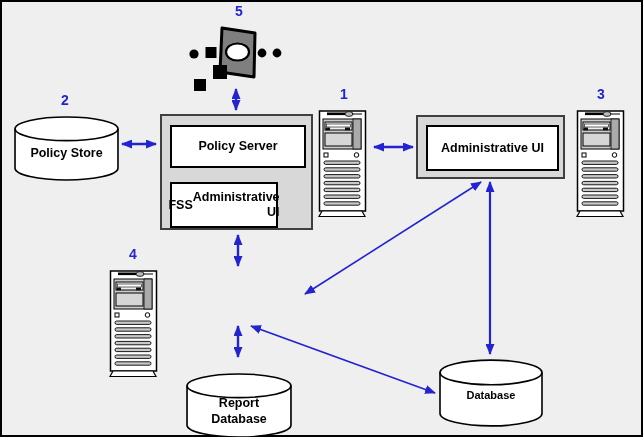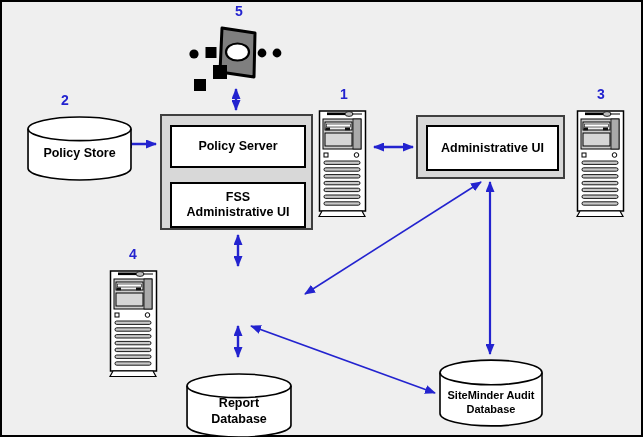--- a/index.html
+++ b/index.html
@@ -88,31 +88,31 @@
     <circle cx="9" cy="36" r="4.6" fill="#000"></circle>
     <rect x="20.5" y="29" width="11" height="11" fill="#000"></rect>
     <polygon points="37,10 70,15 69,59 35,54" fill="#7f7f7f" stroke="#000" stroke-width="3" stroke-linejoin="round"></polygon>
     <ellipse cx="52.5" cy="34" rx="11.5" ry="8.5" fill="#fff" stroke="#000" stroke-width="2.2"></ellipse>
     <circle cx="77" cy="35" r="4.4" fill="#000"></circle>
     <circle cx="92" cy="35" r="4.4" fill="#000"></circle>
     <rect x="28" y="47" width="14" height="14" fill="#000"></rect>
     <rect x="9" y="61" width="12" height="12" fill="#000"></rect>
   </svg>
 
-  <div class="cylinder" style="left:26px;top:115px;width:107px;height:67px">
+  <div class="cylinder" style="left:13px;top:115px;width:107px;height:67px">
     <svg viewBox="0 0 106 68" preserveAspectRatio="none">
       <path d="M2,14 L2,54 A51,12 0 0 0 104,54 L104,14" fill="#fff" stroke="#000" stroke-width="1.6"></path>
       <ellipse cx="53" cy="14" rx="51" ry="12" fill="#fff" stroke="#000" stroke-width="1.6"></ellipse>
     </svg>
     <div class="cyl-label lbl-12" style="top:30px">Policy Store</div>
   </div>
 
   <div class="container-box" style="left:160px;top:114px;width:153px;height:116px">
     <div class="inner-box" style="left:8px;top:9px;width:136px;height:43px">Policy Server</div>
-    <div class="inner-box" style="left:8px;top:66px;width:136px;height:46px;flex-direction:column">
+    <div class="inner-box" style="left:8px;top:66px;width:108px;height:46px;flex-direction:row">
       <span>FSS</span>
       <span>Administrative UI</span>
     </div>
   </div>
 
   <svg class="abs" style="left:318px;top:107px" width="52" height="112" viewBox="0 0 52 112">
     <rect x="1.5" y="4" width="46" height="100" fill="#fff" stroke="#000" stroke-width="1.5"></rect>
     <rect x="9" y="5.5" width="20" height="2.6" fill="#000"></rect>
     <ellipse cx="31" cy="7" rx="4" ry="2.4" fill="#bbb" stroke="#000" stroke-width="0.8"></ellipse>
     <line x1="34" y1="7" x2="44" y2="7" stroke="#000" stroke-width="1"></line>
@@ -204,18 +204,17 @@
       <div>Database</div>
     </div>
   </div>
 
   <div class="cylinder" style="left:438px;top:358px;width:106px;height:70px">
     <svg viewBox="0 0 106 68" preserveAspectRatio="none">
       <path d="M2,14 L2,54 A51,12 0 0 0 104,54 L104,14" fill="#fff" stroke="#000" stroke-width="1.6"></path>
       <ellipse cx="53" cy="14" rx="51" ry="12" fill="#fff" stroke="#000" stroke-width="1.6"></ellipse>
     </svg>
     <div class="cyl-label lbl-11" style="top:30px">
-      <div>SiteMinder Audit</div>
       <div>Database</div>
     </div>
   </div>
 
 </div>
 
 </body></html>

